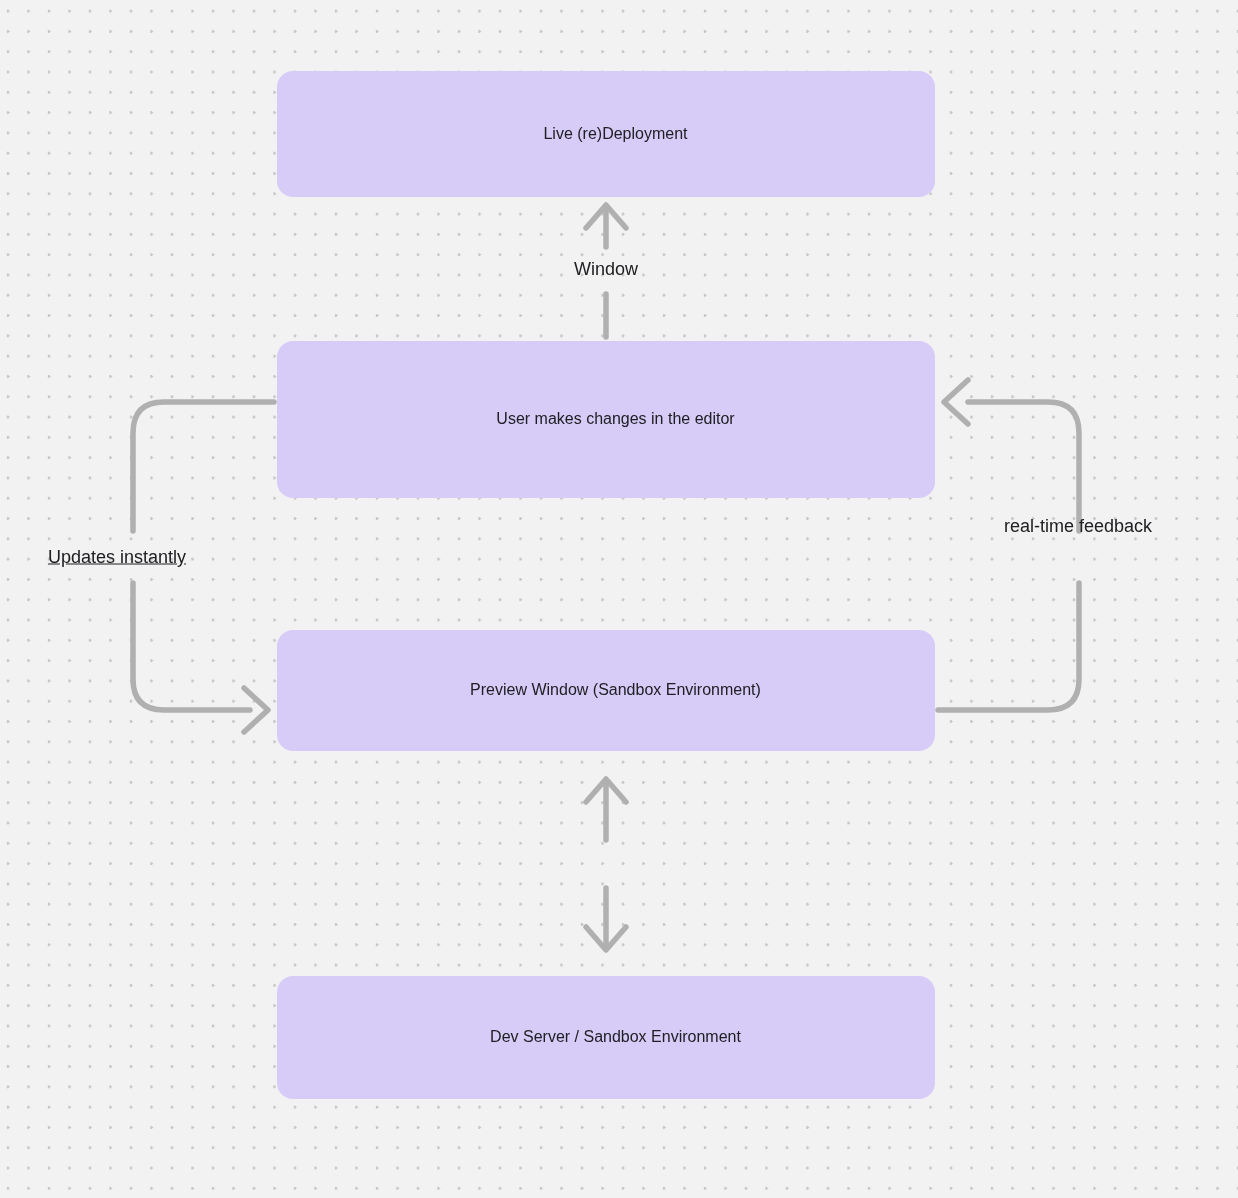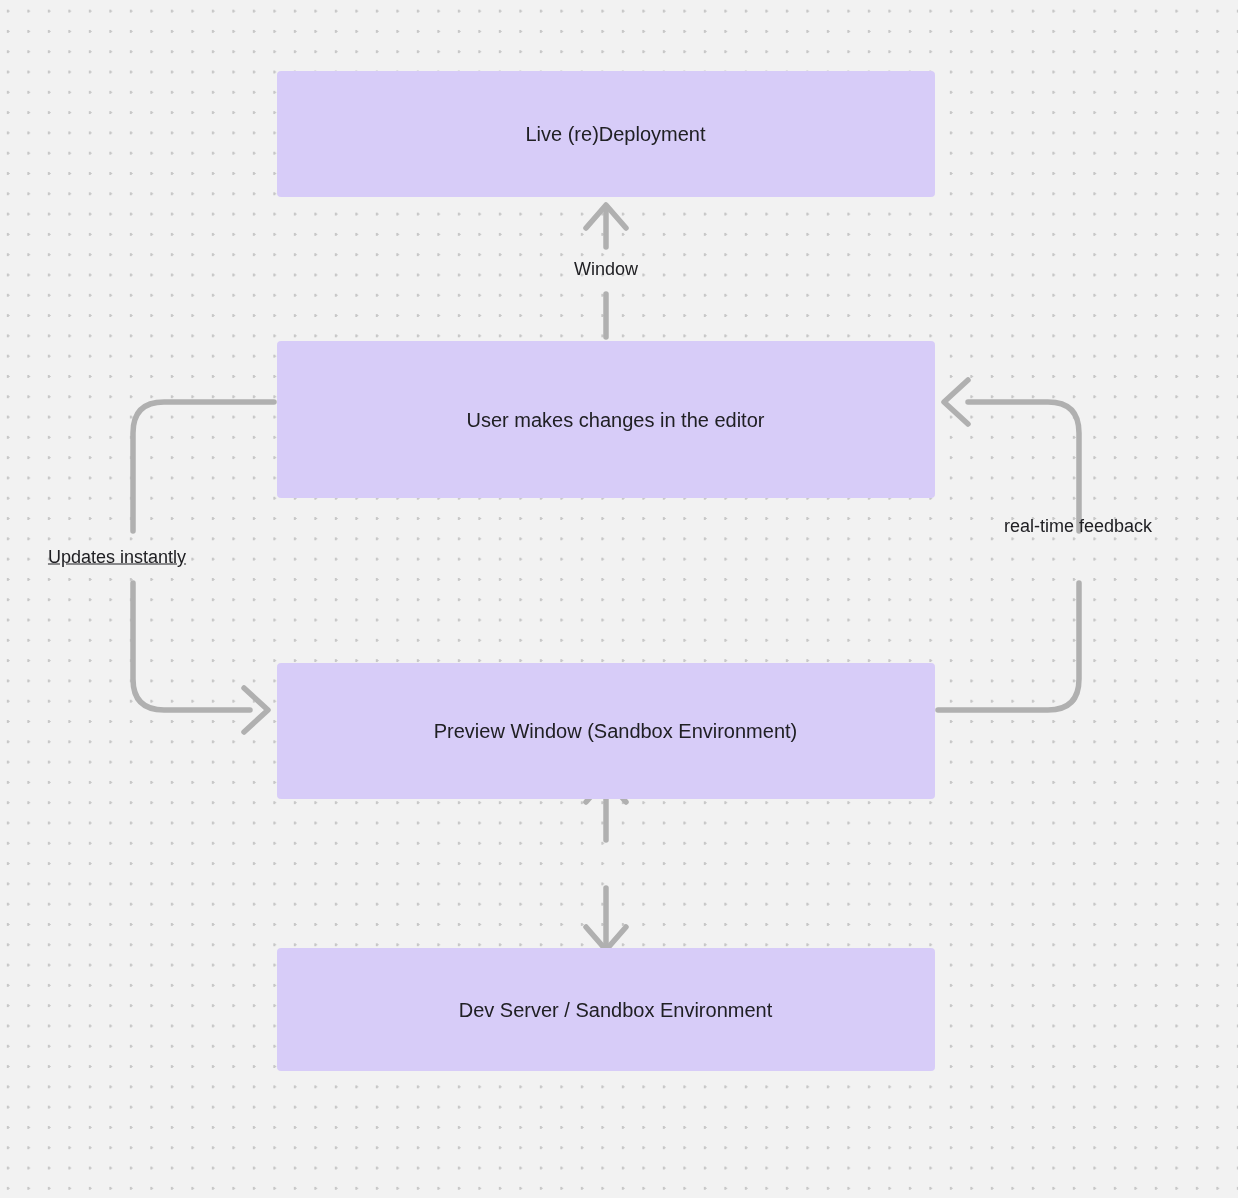--- a/index.html
+++ b/index.html
@@ -35,34 +35,34 @@
     stroke: var(--arrow);
     stroke-width: 5.5;
     stroke-linecap: round;
     stroke-linejoin: round;
   }
   .node {
     position: absolute;
     left: 277px;
     width: 658px;
     background: var(--node_fill);
-    border-radius: 4px;
+    border-radius: 16px;
     display: flex;
     align-items: center;
     justify-content: center;
     text-align: center;
-    font-size: 20px;
+    font-size: 16px;
     line-height: 1.3;
     color: var(--ink);
     padding-left: 19px;
   }
   .node-live    { top: 71px;  height: 126px; }
   .node-user    { top: 341px; height: 157px; }
-  .node-preview { top: 663px; height: 136px; }
-  .node-dev     { top: 948px; height: 123px; }
+  .node-preview { top: 630px; height: 121px; }
+  .node-dev     { top: 976px; height: 123px; }
   .edge-label {
     position: absolute;
     transform: translate(-50%, -50%);
     white-space: nowrap;
     font-size: 18px;
     color: var(--ink);
   }
   .label-publish  { left: 606px;  top: 269px; }
   .label-updates  { left: 117px;  top: 557px; text-decoration: underline; }
   .label-feedback { left: 1078px; top: 526px; }

